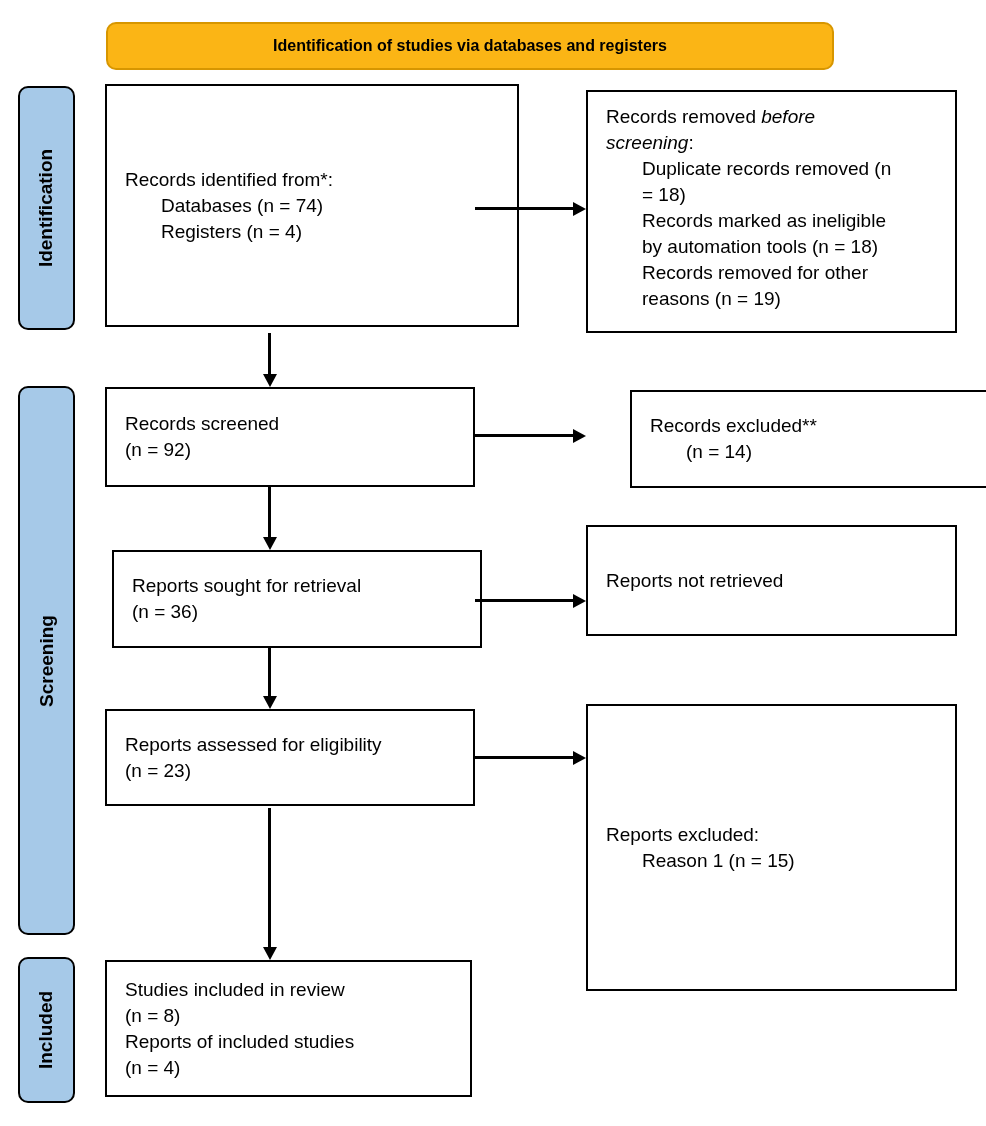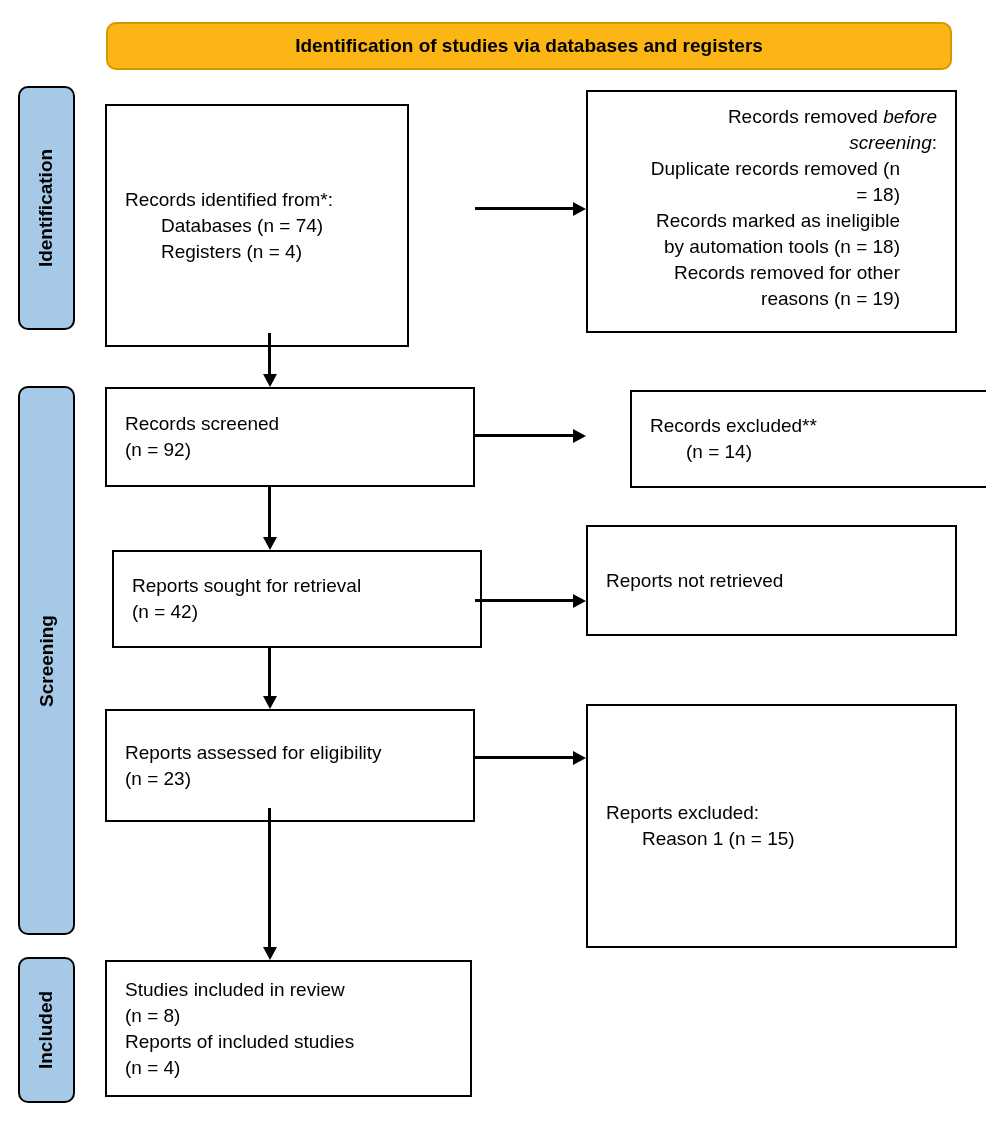--- a/index.html
+++ b/index.html
@@ -13,29 +13,29 @@
     width: 986px;
     height: 1126px;
     background: #ffffff;
     overflow: hidden;
   }
 
   
   .banner {
     position: absolute;
     left: 106px; top: 22px;
-    width: 846px; height: 48px;
+    width: 728px; height: 48px;
     background: #FBB515;
     border: 2.5px solid #D79600;
     border-radius: 10px;
     box-sizing: border-box;
     display: flex;
     align-items: center;
     justify-content: center;
-    font-size: 19px;
+    font-size: 16px;
     font-weight: bold;
     color: #000;
   }
 
   
   .stage-bar {
     position: absolute;
     left: 18px;
     width: 57px;
     background: #A6C9E8;
@@ -69,28 +69,28 @@
     padding: 12px 18px;
   }
   .box.center {
     display: flex;
     flex-direction: column;
     justify-content: center;
   }
   .indent { margin-left: 36px; }
   .wrap-narrow { max-width: 258px; }
 
-  .box-identified       { left: 105px; top: 104px;  width: 304px; height: 243px; }
-  .box-removed          { left: 586px; top: 90px;  width: 371px; height: 243px; text-align: right; }
+  .box-identified       { left: 105px; top: 84px;  width: 414px; height: 243px; }
+  .box-removed          { left: 586px; top: 90px;  width: 371px; height: 243px; }
   .box-screened         { left: 105px; top: 387px; width: 370px; height: 100px; }
   .box-excluded         { left: 586px; top: 390px; width: 371px; height: 98px; margin-left: 44px;  }
   .box-sought           { left: 112px; top: 550px; width: 370px; height: 98px;  }
   .box-not-retrieved    { left: 586px; top: 525px; width: 371px; height: 111px;  }
-  .box-assessed         { left: 105px; top: 709px; width: 370px; height: 113px;  }
-  .box-reports-excluded { left: 586px; top: 704px; width: 371px; height: 244px; }
+  .box-assessed         { left: 105px; top: 709px; width: 370px; height: 97px;  }
+  .box-reports-excluded { left: 586px; top: 704px; width: 371px; height: 287px; }
   .box-included         { left: 105px; top: 960px; width: 367px; height: 137px; }
 
   
   .hline { position: absolute; height: 3px; background: #000; }
   .vline { position: absolute; width: 3px;  background: #000; }
   .head-right {
     position: absolute; width: 0; height: 0;
     border-top: 7px solid transparent;
     border-bottom: 7px solid transparent;
     border-left: 13px solid #000;
@@ -137,21 +137,21 @@
     <div>(n = 92)</div>
   </div>
 
   <div class="box center box-excluded">
     <div>Records excluded**</div>
     <div class="indent">(n = 14)</div>
   </div>
 
   <div class="box center box-sought">
     <div>Reports sought for retrieval</div>
-    <div>(n = 42)</div>
+    <div>(n = 36)</div>
   </div>
 
   <div class="box center box-not-retrieved">
     <div>Reports not retrieved</div>
   </div>
 
   <div class="box center box-assessed">
     <div>Reports assessed for eligibility</div>
     <div>(n = 23)</div>
   </div>

